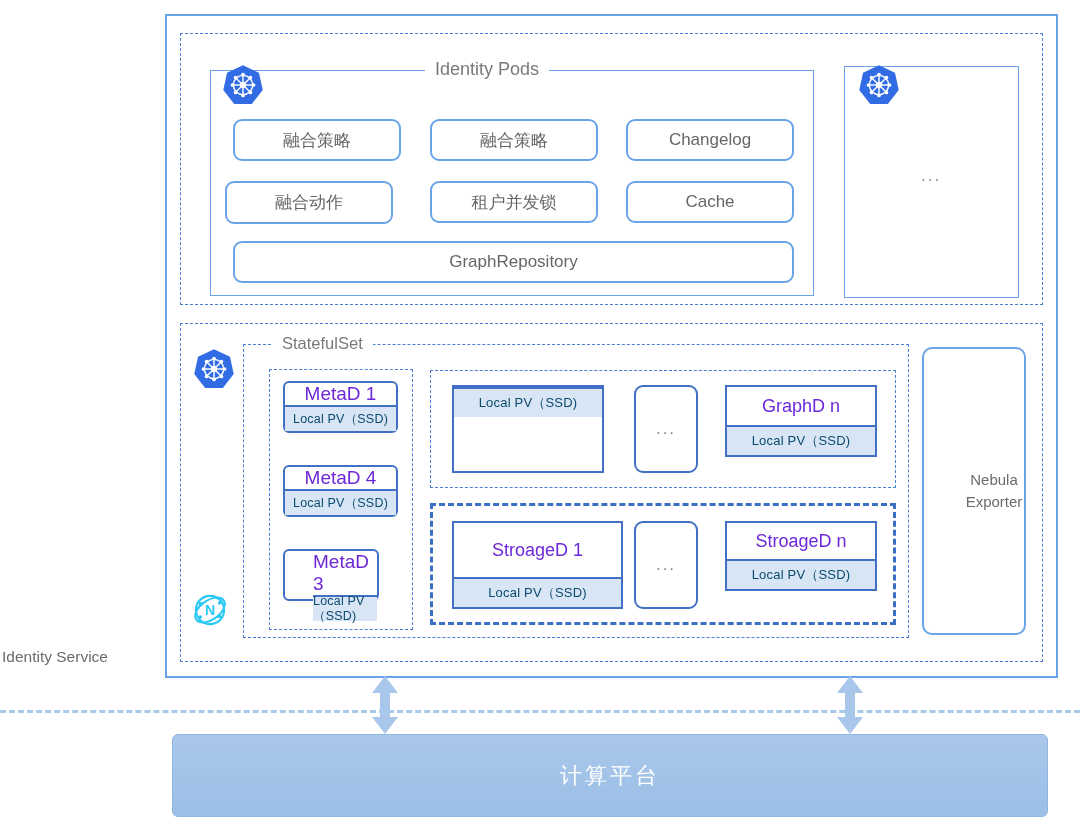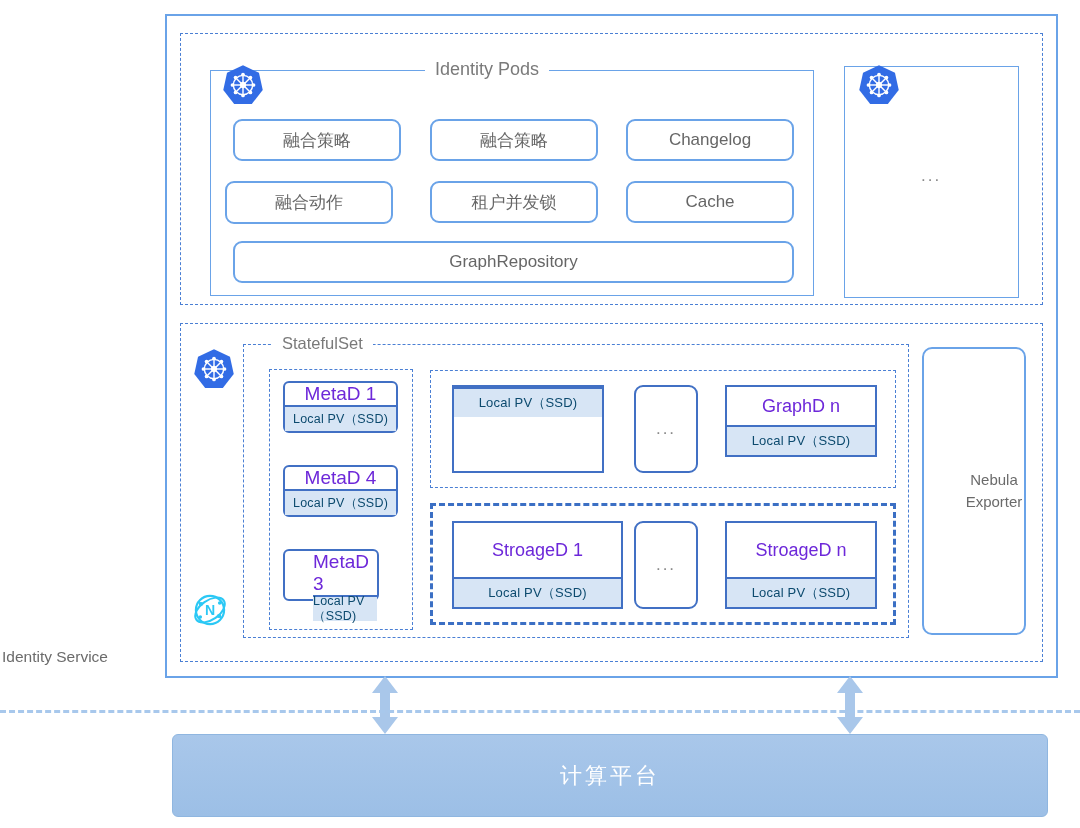--- a/index.html
+++ b/index.html
@@ -272,21 +272,21 @@
   <div class="nc-pv">Local PV（SSD)</div>
 </div>
 
 <div class="abs dash-thick" style="left:430px;top:503px;width:466px;height:122px;"></div>
 
 <div class="abs node-card big" style="left:452px;top:521px;width:171px;height:88px;">
   <div class="nc-name">StroageD 1</div>
   <div class="nc-pv">Local PV（SSD)</div>
 </div>
 <div class="abs ell-box" style="left:634px;top:521px;width:64px;height:88px;">...</div>
-<div class="abs node-card big" style="left:725px;top:521px;width:152px;height:88px;">
+<div class="abs node-card big" style="left:725px;top:521px;width:152px;height:70px;">
   <div class="nc-name">StroageD n</div>
   <div class="nc-pv">Local PV（SSD)</div>
 </div>
 
 <div class="abs" id="nebula-exporter">
   <div>
     <div>Nebula</div>
     <div>Exporter</div>
   </div>
 </div>

